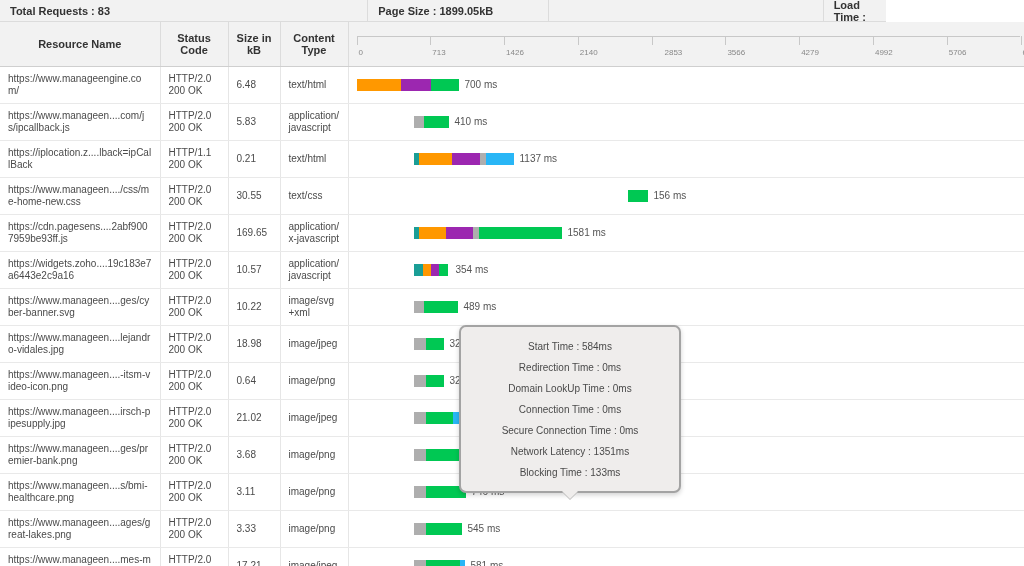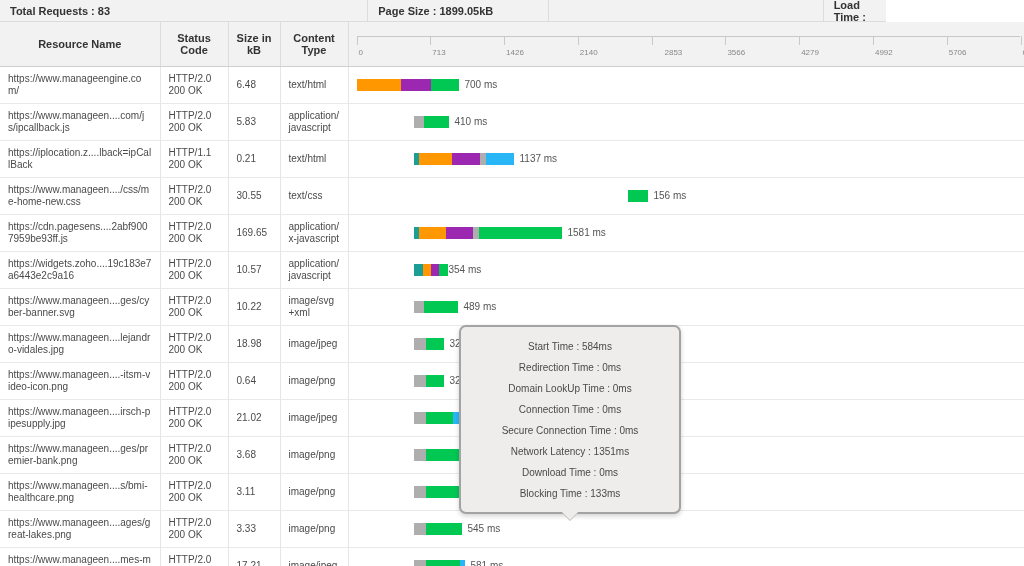--- a/index.html
+++ b/index.html
@@ -286,21 +286,21 @@
           <td class="size-cell">10.57</td>
           <td>application/javascript</td>
           <td class="wf-cell">
             <div class="bar-wrap">
               <div class="bar" style="left: 65px;">
                 <div class="seg" style="width: 9px; background: rgb(26, 158, 150);"></div>
                 <div class="seg" style="width: 8px; background: rgb(255, 152, 0);"></div>
                 <div class="seg" style="width: 8px; background: rgb(156, 39, 176);"></div>
                 <div class="seg" style="width: 9px; background: rgb(0, 200, 83);"></div>
               </div>
-              <div class="bar-label" style="left: 100px;">354 ms</div>
+              <div class="bar-label" style="left: 107px;">354 ms</div>
             </div>
           </td>
         </tr>
         <tr>
           <td>https://www.manageen....ges/cyber-banner.svg</td>
           <td>HTTP/2.0 200 OK</td>
           <td class="size-cell">10.22</td>
           <td>image/svg+xml</td>
           <td class="wf-cell">
             <div class="bar-wrap">
@@ -423,17 +423,16 @@
   </table>
 
   <div class="tooltip" id="tooltip">
     <div class="tip-arrow"></div>
   <div class="tooltip-row">Start Time : 584ms</div>
       <div class="tooltip-row">Redirection Time : 0ms</div>
       <div class="tooltip-row">Domain LookUp Time : 0ms</div>
       <div class="tooltip-row">Connection Time : 0ms</div>
       <div class="tooltip-row">Secure Connection Time : 0ms</div>
       <div class="tooltip-row">Network Latency : 1351ms</div>
-      <div class="tooltip-row">Download Time : 0ms</div>
       <div class="tooltip-row">Blocking Time : 133ms</div>
     </div>
 
 </div>
 
 </body></html>

